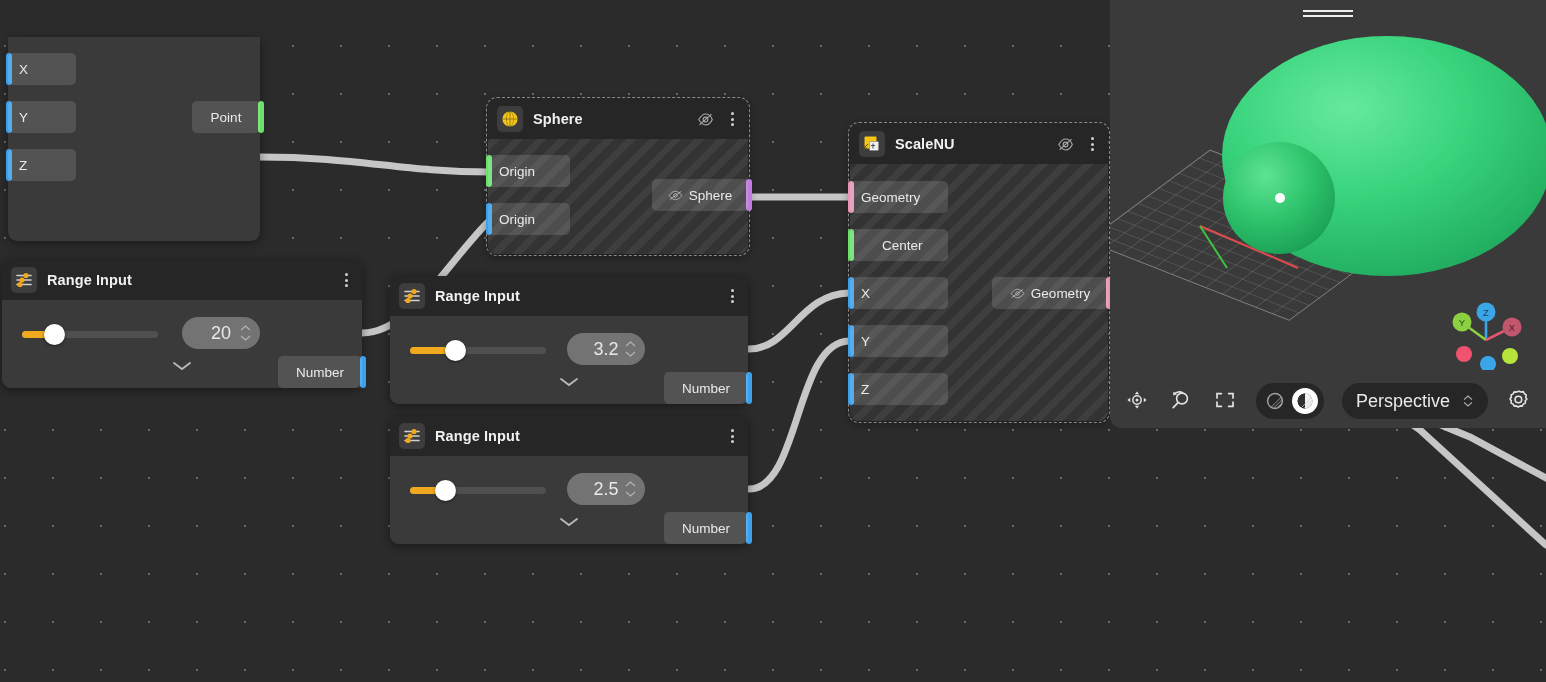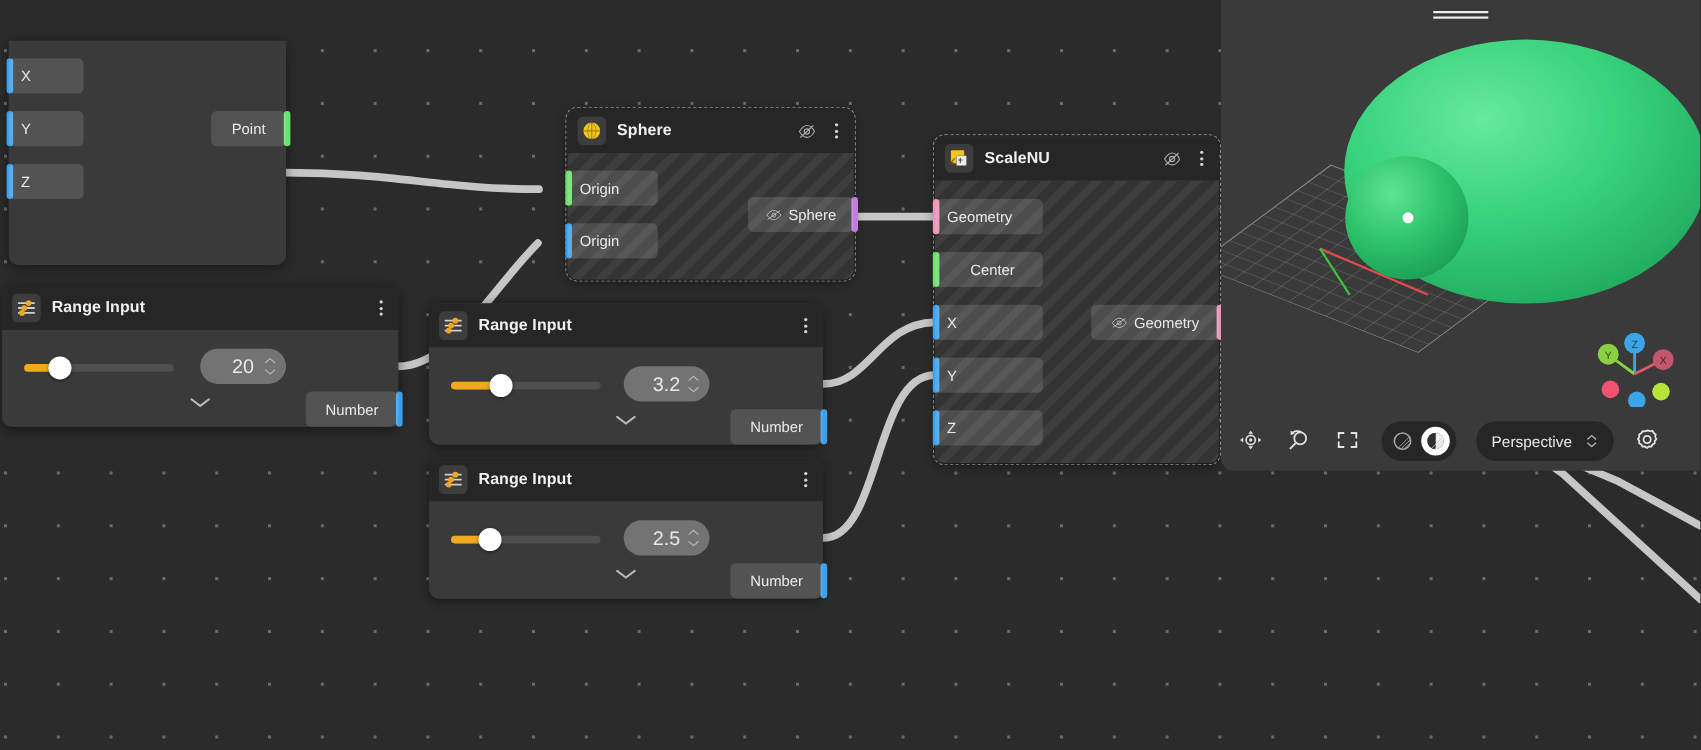--- a/index.html
+++ b/index.html
@@ -124,21 +124,21 @@
   }
   .shade-btn {
     width: 26px; height: 26px; border-radius: 50%; cursor: pointer;
     display: flex; align-items: center; justify-content: center;
   }
   .shade-btn.active { background: #ffffff; }
   .persp {
     display: flex; align-items: center; gap: 12px; height: 36px; padding: 0 14px;
     border-radius: 18px; background: #262626; cursor: pointer; flex: 0 0 auto;
   }
-  .persp span { font-size: 14px; color: #e9e9e9; }
+  .persp span { font-size: 18px; color: #e9e9e9; }
   .gear { width: 26px; height: 26px; cursor: pointer; flex: 0 0 auto; }
   .gizmo { position: absolute; right: 18px; bottom: 58px; width: 86px; height: 78px; cursor: pointer; }
 </style>
 </head>
 <body>
 
 <div id="root">
 
   <div class="canvas">
 
@@ -231,21 +231,21 @@
         </div>
 
         <div class="expander" style="top:60px;">
           <svg width="22" height="12" viewBox="0 0 22 12">
             <path d="M3,3 L11,9 L19,3" fill="none" stroke="#b9b9b9" stroke-width="1.8" stroke-linecap="round"></path>
           </svg>
         </div>
       </div>
     </div>
 
-    <div class="node sel" style="left:516px; top:99px; width:260px; height:155px;">
+    <div class="node sel" style="left:488px; top:99px; width:260px; height:155px;">
       <div class="node-head">
         <div class="headicon">
           <svg width="20" height="20" viewBox="0 0 20 20">
             <circle cx="10" cy="10" r="7.6" fill="#f5c518"></circle>
             <path d="M10,2.4 L10,17.6 M2.4,10 L17.6,10" stroke="#3a3a1a" stroke-width="0.9" opacity=".55"></path>
             <ellipse cx="10" cy="10" rx="3.6" ry="7.6" fill="none" stroke="#3a3a1a" stroke-width="0.8" opacity=".45"></ellipse>
           </svg>
         </div>
         <div class="ttl">Sphere</div>
         <div class="spacer"></div>

